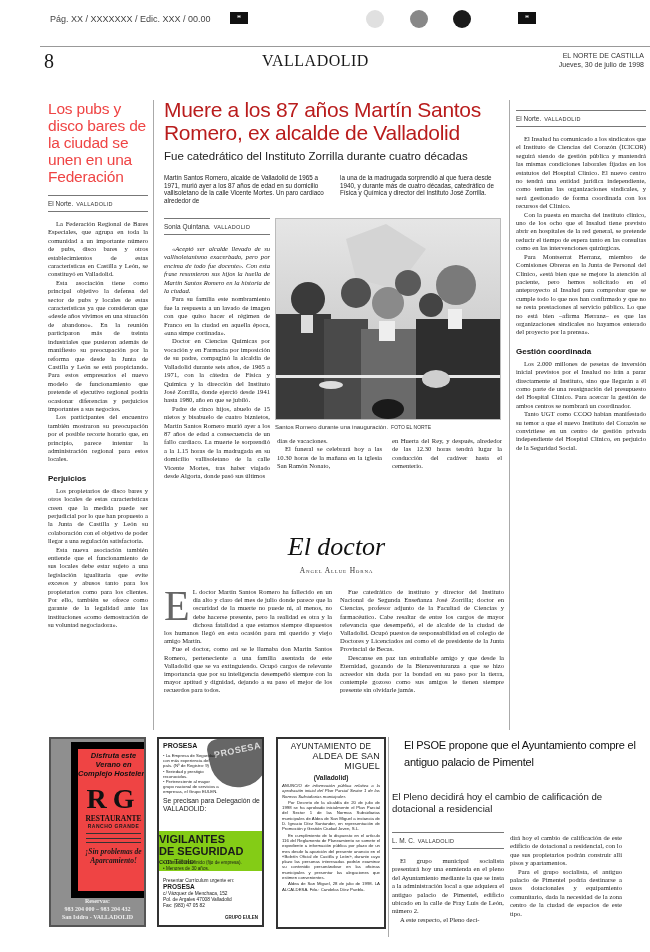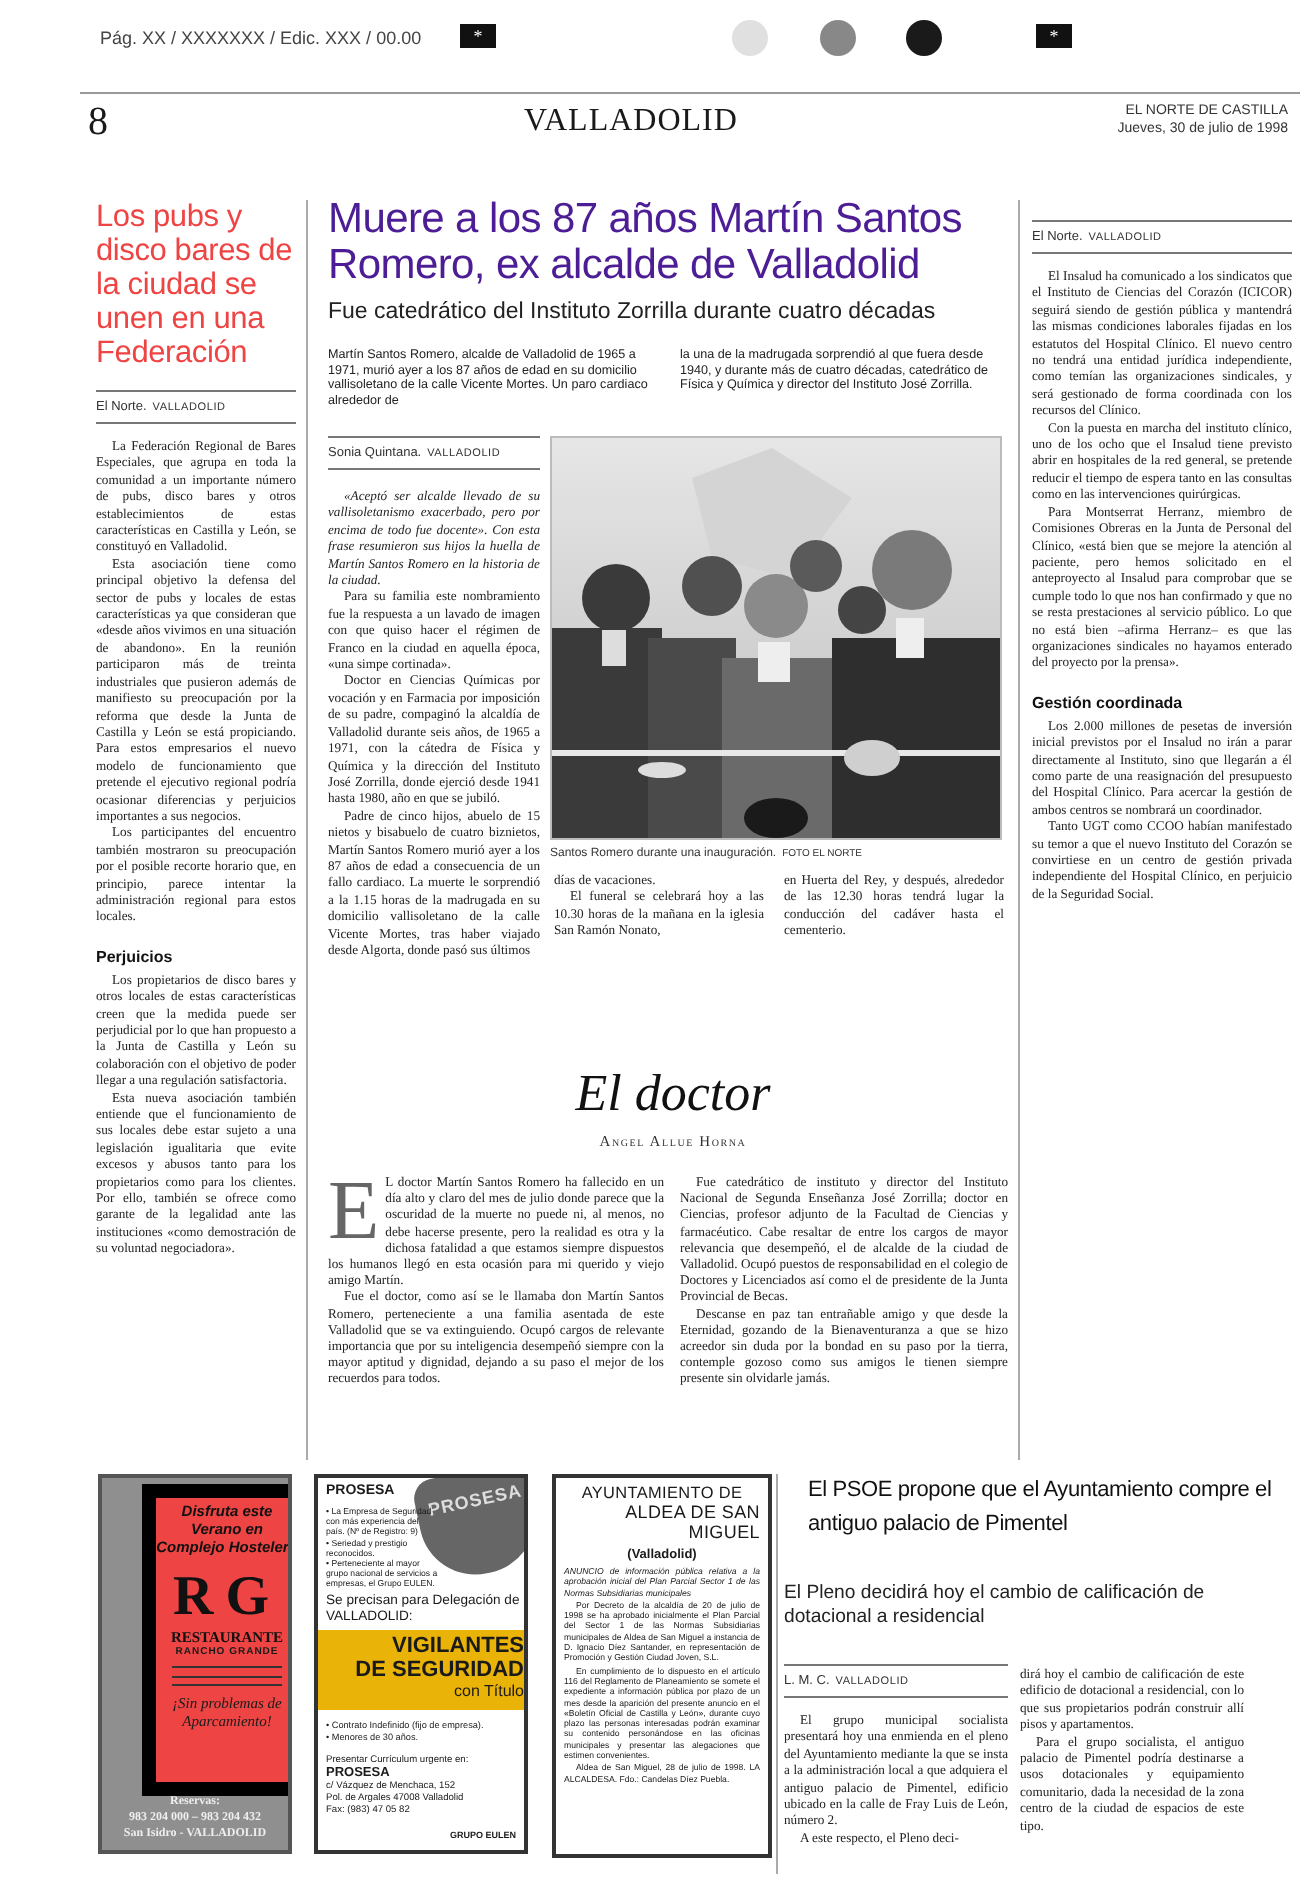--- a/index.html
+++ b/index.html
@@ -23,21 +23,21 @@
   .side-head { font-family: Liberation Sans, sans-serif; font-size: 15.5px; line-height: 17px; color: #ef4444; letter-spacing: -0.2px; }
   .byline { font-family: "Liberation Sans", sans-serif; font-size: 6.5px; color: #333; border-top: 1px solid #777; border-bottom: 1px solid #777; padding: 4px 0 4px 0; margin: 10px 0 8px 0; }
   .byline .place { font-size: 5.5px; letter-spacing: 0.3px; margin-left: 3px; }
   .body-txt { font-size: 6.6px; line-height: 8.4px; text-align: justify; color: #222; }
   .body-txt p { text-indent: 8px; }
   .subhead { font-family: "Liberation Sans", sans-serif; font-size: 8px; color: #111; margin: 10px 0 4px 0; font-weight: bold; }
 
   .vrule { width: 1px; background: #aaa; }
 
   
-  #main-title { left: 164px; top: 98px; width: 345px; font-family: "Liberation Sans", sans-serif; font-size: 21px; line-height: 23px; color: #4c1d95; letter-spacing: -0.3px; }
+  #main-title { left: 164px; top: 98px; width: 345px; font-family: "Liberation Sans", sans-serif; font-size: 21px; line-height: 23px; color: #b91c1c; letter-spacing: -0.3px; }
   #main-sub { left: 164px; top: 150px; width: 345px; font-family: "Liberation Sans", sans-serif; font-size: 11.5px; color: #222; }
   #lead { left: 164px; top: 174px; width: 340px; display: flex; gap: 12px; font-family: "Liberation Sans", sans-serif; font-size: 6.3px; line-height: 7.6px; color: #222; }
   #lead div { flex: 1; }
 
   #main-col1 { left: 164px; top: 218px; width: 106px; }
   #main-col1 .byline { margin: 0 0 10px 0; border-top: 1px solid #777; }
 
   #photo { left: 275px; top: 218px; width: 226px; height: 202px; background: #d8d8d8; overflow: hidden; border: 1px solid #bbb; }
   #caption { left: 275px; top: 424px; width: 226px; font-family: "Liberation Sans", sans-serif; font-size: 6px; color: #333; }
   #caption .credit { font-size: 5px; margin-left: 3px; }
@@ -62,30 +62,30 @@
   
   #ad-rancho { left: 49px; top: 737px; width: 97px; height: 190px; background: #8f8f8f; border: 2px solid #555; font-family: "Liberation Sans", sans-serif; overflow: hidden; }
   #ad-rancho .inner { position: absolute; left: 4px; top: 3px; width: 85px; height: 156px; background: #ef4444; border: 7px solid #000000; margin-left: 16px; }
   #ad-rancho .t1 { font-size: 7.5px; font-weight: bold; font-style: italic; text-align: center; color: #111; line-height: 9px; margin-top: 2px; }
   #ad-rancho .logo { font-family: "Liberation Serif", serif; font-weight: bold; font-size: 28px; text-align: center; line-height: 30px; color: #111; margin-top: 6px; letter-spacing: 6px; }
   #ad-rancho .rest { font-family: "Liberation Serif", serif; font-weight: bold; font-size: 7.5px; text-align: center; color: #111; }
   #ad-rancho .rest2 { font-size: 5px; text-align: center; font-weight: bold; letter-spacing: 0.5px; }
   #ad-rancho .carpa { font-size: 8.5px; font-weight: bold; font-style: italic; text-align: center; color: #111; line-height: 10px; margin-top: 3px; }
   #ad-rancho .staff { height: 10px; margin: 4px 8px; border-top: 1px solid #333; border-bottom: 1px solid #333; position: relative; }
   #ad-rancho .staff::after { content: ""; position: absolute; left: 0; right: 0; top: 4px; height: 1px; background: #333; }
-  #ad-rancho .sinprob { font-family: "Liberation Serif", serif; font-size: 7.5px; font-weight: normal; font-style: italic; text-align: center; line-height: 9px; }
+  #ad-rancho .sinprob { font-family: "Liberation Serif", serif; font-size: 7.5px; font-weight: bold; font-style: italic; text-align: center; line-height: 9px; }
   #ad-rancho .bottom { position: absolute; left: 0; right: 0; bottom: 4px; color: #eee; text-align: center; font-family: "Liberation Serif", serif; font-size: 6px; line-height: 8px; font-weight: bold; }
 
   #ad-prosesa { left: 157px; top: 737px; width: 107px; height: 190px; border: 2px solid #333; background: #fff; font-family: "Liberation Sans", sans-serif; overflow: hidden; }
   #ad-prosesa .brand { position: absolute; left: 4px; top: 3px; font-size: 7px; font-weight: bold; }
   #ad-prosesa .badge { position: absolute; right: -6px; top: -4px; width: 58px; height: 52px; background: #666; border-radius: 10px 10px 28px 28px; transform: rotate(-12deg); }
   #ad-prosesa .badge span { position: absolute; left: 6px; top: 10px; font-size: 9px; font-weight: bold; color: #ddd; letter-spacing: 0.5px; }
   #ad-prosesa .bullets { position: absolute; left: 4px; top: 14px; width: 56px; font-size: 4.3px; line-height: 5.2px; }
   #ad-prosesa .precisan { position: absolute; left: 4px; top: 58px; width: 100px; font-size: 6.8px; line-height: 8px; }
-  #ad-prosesa .band { position: absolute; left: 0; top: 76px; width: 103px; height: 40px; background: #eab308; text-align: right; }
+  #ad-prosesa .band { position: absolute; left: 0; top: 92px; width: 103px; height: 40px; background: #84cc16; text-align: left; }
   #ad-prosesa .band .v1 { font-size: 11px; font-weight: bold; line-height: 12px; margin-top: 2px; }
   #ad-prosesa .band .v2 { font-size: 11px; font-weight: bold; line-height: 12px; }
   #ad-prosesa .band .v3 { font-size: 8px; line-height: 10px; }
   #ad-prosesa .reqs { position: absolute; left: 4px; top: 121px; font-size: 4.6px; line-height: 6px; }
   #ad-prosesa .contact { position: absolute; left: 4px; top: 139px; font-size: 4.8px; line-height: 6px; width: 100px; }
   #ad-prosesa .contact b { font-size: 6.5px; }
   #ad-prosesa .grupo { position: absolute; right: 4px; bottom: 5px; font-size: 4.5px; font-weight: bold; }
 
   #ad-aldea { left: 276px; top: 737px; width: 110px; height: 192px; border: 2px solid #333; background: #fff; font-family: "Liberation Sans", sans-serif; overflow: hidden; padding: 3px 4px; }
   #ad-aldea .h1 { font-size: 8.2px; text-align: center; line-height: 9px; letter-spacing: 0.2px; }

